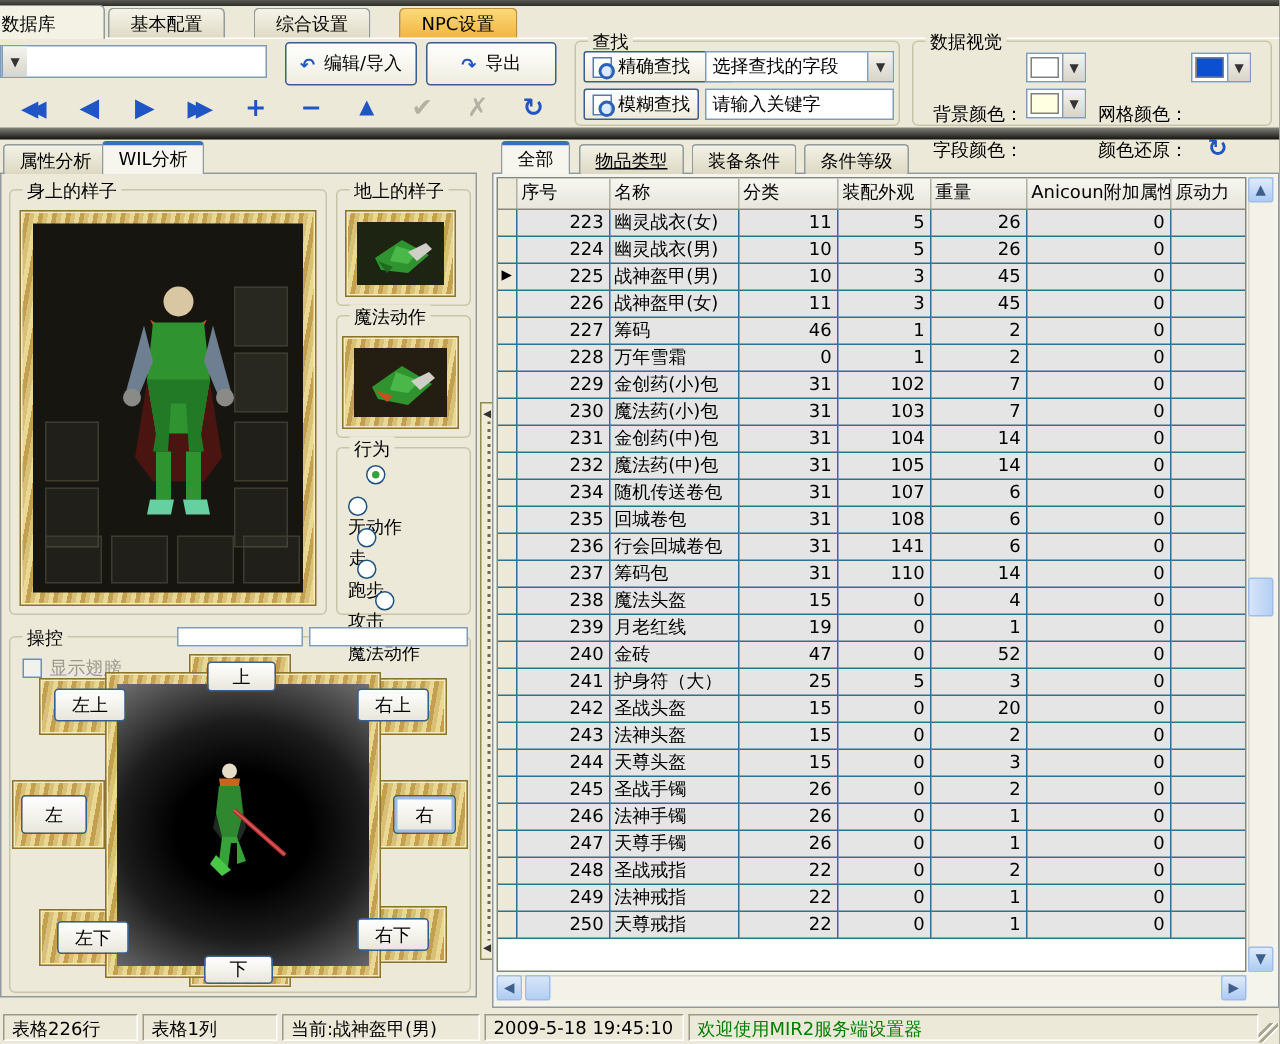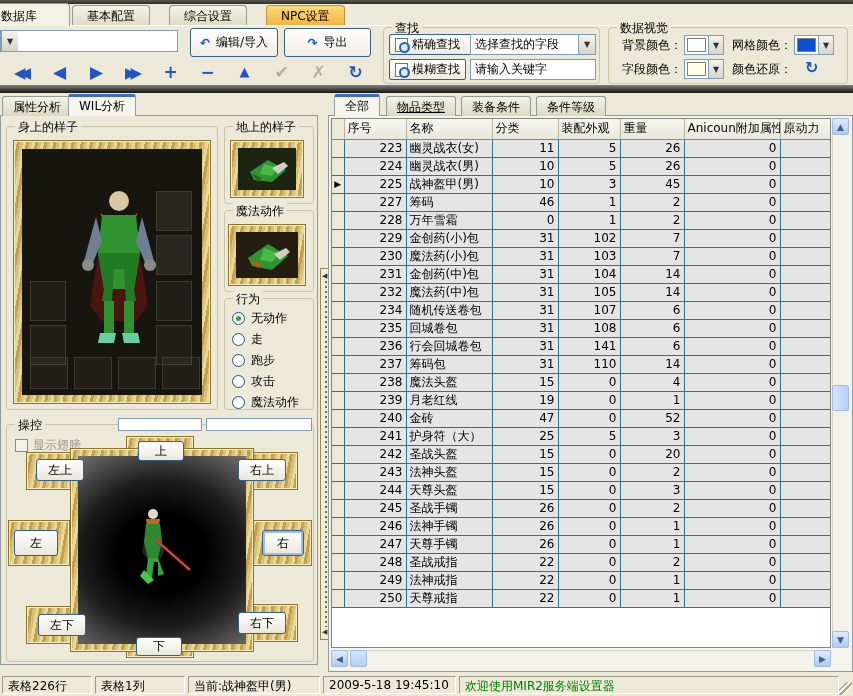--- a/index.html
+++ b/index.html
@@ -30,38 +30,38 @@
   .groupbox { position:absolute; border:1px solid #C9C5A8; border-radius:4px; }
   .groupbox > .gtitle { position:absolute; top:-8px; left:8px; background:#ECE9D8; padding:0 3px; white-space:nowrap; }
 
   .find-btn { position:absolute; border:1px solid #39608C; border-radius:2px; background:linear-gradient(#FEFEFC,#EEEBDD); display:flex; align-items:center; gap:4px; padding:0 5px; }
   .doc-ic { width:13px; height:14px; position:relative; background:#fff; border:1px solid #5A79A8; }
   .doc-ic::after { content:""; position:absolute; right:-3px; bottom:-2px; width:7px; height:7px; border:2px solid #2B62B8; border-radius:50%; background:rgba(200,220,255,.6); }
 
   .color-combo { position:absolute; height:20px; display:flex; border:1px solid #7F9DB9; background:#fff; }
   .color-combo .swatch { width:19px; margin:2px; border:1px solid #808080; }
   .color-combo .arrowbtn { width:15px; background:linear-gradient(#F4F3EE,#D8D4C8); border-left:1px solid #7F9DB9; font-size:8px; color:#333; display:flex; align-items:center; justify-content:center; }
-  .dv-label { position:absolute; white-space:nowrap; }
+  .dv-label { position:absolute; white-space:nowrap;margin-top:31px; }
 
   .dark-band { position:absolute; left:0; top:85px; width:853px; height:8px; background:linear-gradient(#83827C,#14140F); }
 
   
   .sub-tab { position:absolute; height:20px; padding:2px 10px 0; border:1px solid #919B9C; border-bottom:none; border-radius:3px 3px 0 0; background:linear-gradient(#F4F2E6,#DCD8C2); white-space:nowrap; }
   .sub-tab.active { height:22px; background:#F6F5EE; border-top:3px solid #3C6CC0; z-index:3; padding-top:1px; }
   .panel-box { position:absolute; border:1px solid #919B9C; background:#ECE9D8; }
 
   
   .gold { background:repeating-linear-gradient(100deg,#E9D794 0 3px,#C3A050 3px 6px,#D8C077 6px 9px); border:1px solid #8A7430; box-shadow:inset 0 0 0 1px #F6ECC2; }
   .gold-frame { position:absolute; }
   .gold-frame .inner { position:absolute; left:8px; top:8px; right:8px; bottom:8px; background:#17150F; overflow:hidden; }
   .slot { position:absolute; border:1px solid #3E3B2E; background:rgba(255,255,255,.045); }
   .slot.lit { background:rgba(120,120,110,.18); }
 
   
-  .radio-row { position:absolute; display:flex; align-items:center; gap:6px; white-space:nowrap; }
+  .radio-row { position:absolute; display:flex; align-items:center; gap:20px; white-space:nowrap;flex-direction:column; }
   .radio { width:13px; height:13px; border:1px solid #1D5281; border-radius:50%; background:#fff; position:relative; }
   .radio.sel::after { content:""; position:absolute; left:3px; top:3px; width:5px; height:5px; border-radius:50%; background:#35A33A; }
 
   
   .mini-input { position:absolute; height:13px; background:#fff; border:1px solid #7F9DB9; }
   .chk-row { position:absolute; display:flex; gap:5px; align-items:center; color:#9B998C; }
   .chk { width:13px; height:13px; border:1px solid #6E8FB0; background:#F2F1EA; }
   .dir-btn { position:absolute; border:1px solid #39608C; border-radius:3px; background:linear-gradient(#FFFFFF,#E9E7DB); display:flex; align-items:center; justify-content:center; font-size:12px; z-index:5; }
   .dir-btn.focused { box-shadow:inset 0 0 0 2px #9DBCE8; }
   .ctl-dark { position:absolute; background:radial-gradient(ellipse 95% 75% at 50% 52%, #000 28%, #1c1c1c 52%, #6e6e6e 86%, #979797 100%); }
@@ -382,20 +382,30 @@
             <td class="num">225</td>
             <td class="">战神盔甲(男)</td>
             <td class="num">10</td>
             <td class="num">3</td>
             <td class="num">45</td>
             <td class="num">0</td>
             <td class=""></td>
           </tr>
           <tr>
             <td class="ind"></td>
+            <td class="num">226</td>
+            <td class="">战神盔甲(女)</td>
+            <td class="num">11</td>
+            <td class="num">3</td>
+            <td class="num">45</td>
+            <td class="num">0</td>
+            <td class=""></td>
+          </tr>
+          <tr>
+            <td class="ind"></td>
             <td class="num">227</td>
             <td class="">筹码</td>
             <td class="num">46</td>
             <td class="num">1</td>
             <td class="num">2</td>
             <td class="num">0</td>
             <td class=""></td>
           </tr>
           <tr>
             <td class="ind"></td>

